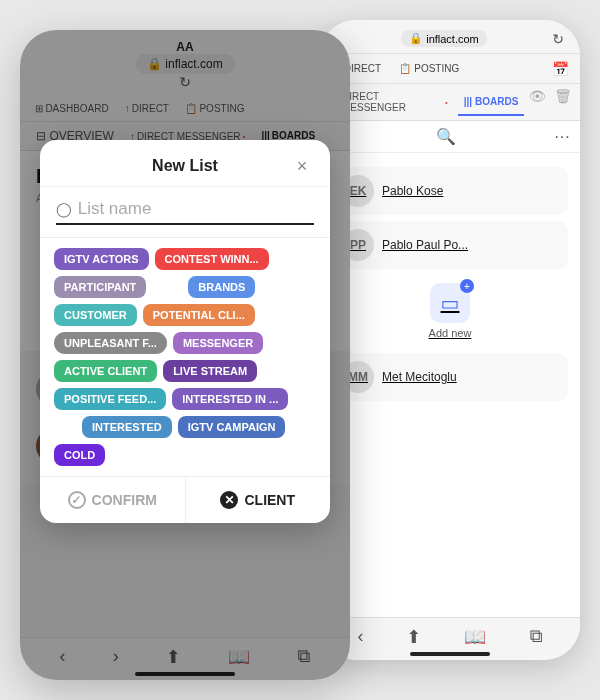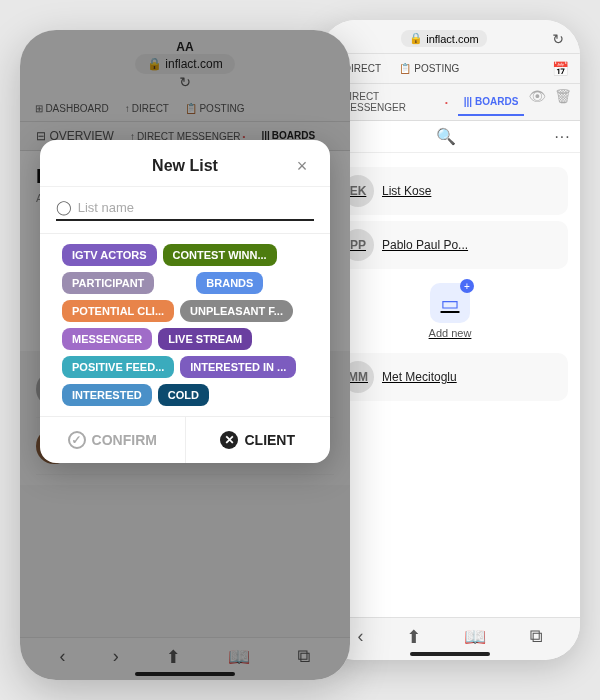--- a/index.html
+++ b/index.html
@@ -148,50 +148,50 @@
     .modal-input-area {
       padding: 12px 16px;
       border-bottom: 1px solid #eee;
     }
     .modal-input-row {
       display: flex; align-items: center; gap: 6px;
       border-bottom: 2px solid #222;
       padding-bottom: 4px;
     }
     .modal-input-icon { font-size: 14px; color: #666; }
-    .modal-input-text { font-size: 13px; color: #aaa; }
+    .modal-input-text { font-size: 17px; color: #aaa; }
 
     .tags-area {
-      padding: 10px 22px;
+      padding: 10px 14px;
       display: flex;
       flex-wrap: wrap;
       gap: 6px;
     }
     .tag {
       padding: 5px 10px;
       border-radius: 8px;
       font-size: 11px;
       font-weight: 600;
       color: #fff;
       cursor: pointer;
     }
     .tag.purple { background: #7c5cbf; }
-    .tag.pink { background: #4d7c0f; text-align: right; }
+    .tag.pink { background: #ef4444; text-align: right; }
     .tag.gray-purple { background: #9b8db0; }
     .tag.blue { background: #5b8fe8; margin-left: 36px; }
     .tag.teal { background: #4ab8b8; }
     .tag.orange { background: #e8844a; }
     .tag.gray { background: #888; border-radius: 11px; }
     .tag.lavender { background: #a06cc8; }
     .tag.green { background: #3bb87a; }
     .tag.dark-purple { background: #6a3fa0; }
     .tag.cyan { background: #3aabbd; }
     .tag.dark-blue { background: #4a72c0; }
-    .tag.light-purple { background: #0c4a6e; }
-    .tag.sky-blue { background: #4a90c8; }
+    .tag.light-purple { background: #6d28d9; }
+    .tag.sky-blue { background: #4a90c8; margin-left: 28px; }
 
     .modal-footer {
       display: flex;
       border-top: 1px solid #eee;
     }
     .modal-btn {
       flex: 1;
       padding: 14px;
       font-size: 14px;
       font-weight: 600;
@@ -319,21 +319,21 @@
   <div class="search-filter-row">
     <span style="font-size:10px;color:#555;">ct</span>
     <span class="search-btn">🔍</span>
     <span class="more-btn">···</span>
   </div>
   <div class="phone-bg-content">
     <div class="contact-list">
       <div class="contact-item">
         <div class="contact-avatar">EK</div>
         <div>
-          <div class="contact-name">List Kose</div>
+          <div class="contact-name">Pablo Kose</div>
         </div>
       </div>
       <div class="contact-item">
         <div class="contact-avatar">PP</div>
         <div>
           <div class="contact-name">Pablo Paul Po...</div>
         </div>
       </div>
       <div class="add-new-btn">
         <div class="add-new-icon">
@@ -415,27 +415,30 @@
         <div class="modal-input-row">
           <span class="modal-input-icon">◯</span>
           <span class="modal-input-text">List name</span>
         </div>
       </div>
       <div class="tags-area">
         <span class="tag purple">IGTV ACTORS</span>
         <span class="tag pink">CONTEST WINN...</span>
         <span class="tag gray-purple">PARTICIPANT</span>
         <span class="tag blue">BRANDS</span>
+        <span class="tag teal">CUSTOMER</span>
         <span class="tag orange">POTENTIAL CLI...</span>
         <span class="tag gray">UNPLEASANT F...</span>
         <span class="tag lavender">MESSENGER</span>
+        <span class="tag green">ACTIVE CLIENT</span>
         <span class="tag dark-purple">LIVE STREAM</span>
         <span class="tag cyan">POSITIVE FEED...</span>
         <span class="tag purple">INTERESTED IN ...</span>
         <span class="tag sky-blue">INTERESTED</span>
+        <span class="tag dark-blue">IGTV CAMPAIGN</span>
         <span class="tag light-purple">COLD</span>
       </div>
       <div class="modal-footer">
         <button class="modal-btn confirm">
           <span class="modal-btn-icon">✓</span>
           <span>CONFIRM</span>
         </button>
         <button class="modal-btn cancel">
           <span class="modal-btn-icon">✕</span>
           <span>CLIENT</span>

